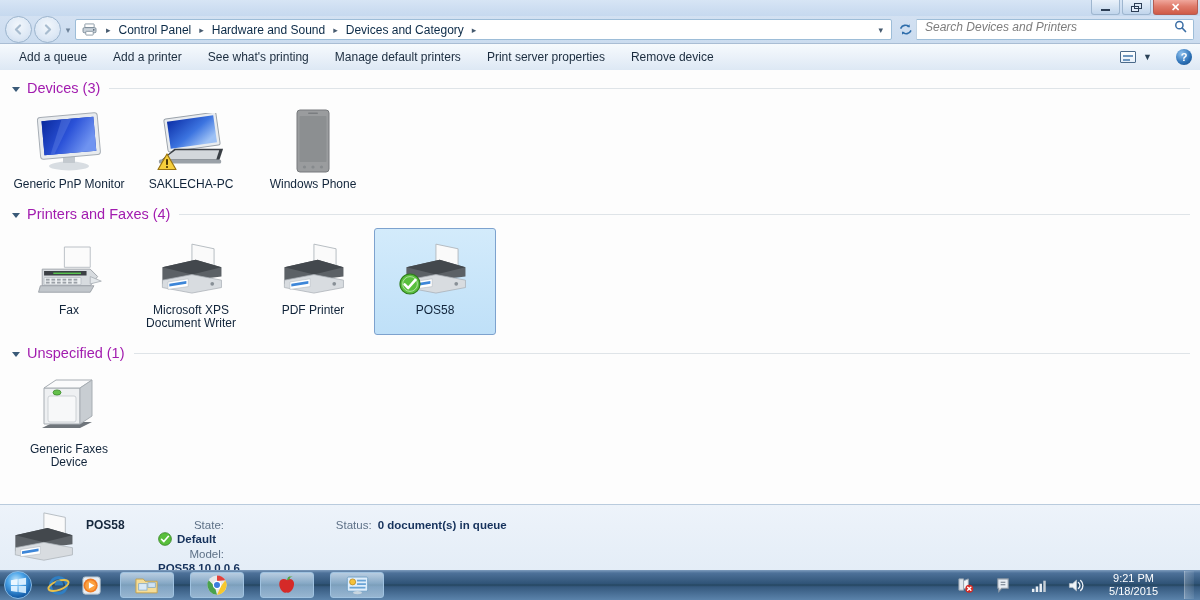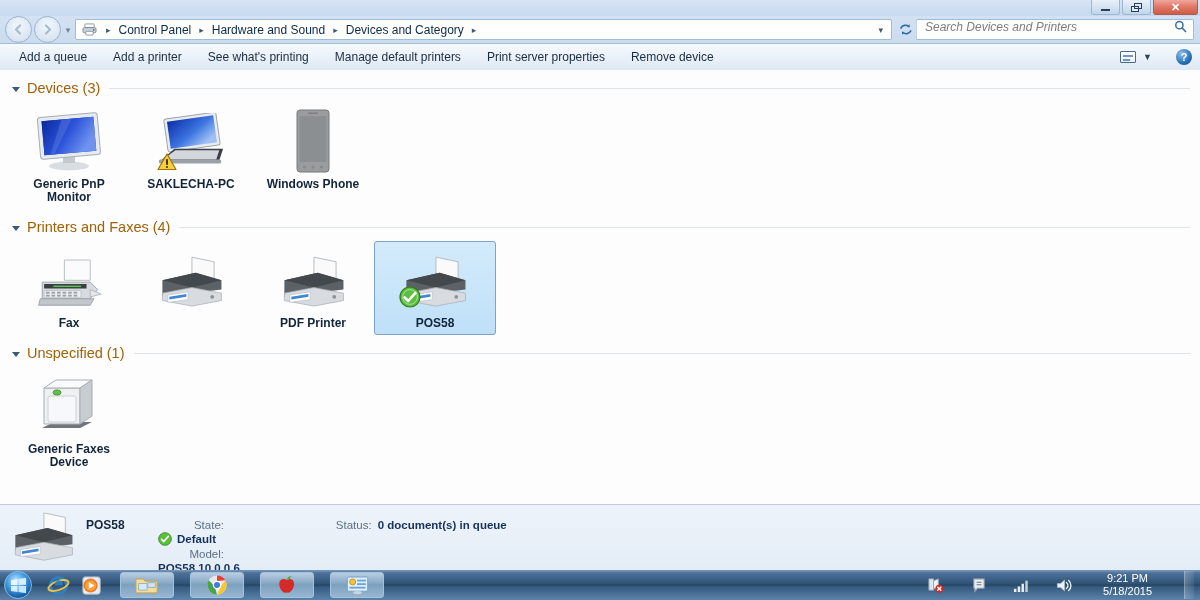--- a/index.html
+++ b/index.html
@@ -157,32 +157,32 @@
     padding-left: 12px; padding-right: 10px;
     height: 20px;
   }
   .gh-arrow {
     width: 0; height: 0;
     border-left: 4px solid transparent; border-right: 4px solid transparent;
     border-top: 5px solid #3a5a78;
     margin-right: 7px; margin-top: 2px;
   }
   .gh-title {
-    font-size: 14.5px; color: #a16207; white-space: nowrap;
+    font-size: 14.5px; color: #a21caf; white-space: nowrap;
   }
   .gh-rule {
     flex: 1; height: 1px; background: #dfe4e8; margin-left: 9px;
   }
   .items {
     display: flex; flex-wrap: wrap; padding-left: 8px; margin-top: 4px;
   }
   .item {
     width: 122px; padding-top: 6px; padding-bottom: 4px;
     display: flex; flex-direction: column; align-items: center;
-    box-sizing: border-box; border: 1px solid transparent; border-radius: 3px; font-weight: bold;
+    box-sizing: border-box; border: 1px solid transparent; border-radius: 3px;
   }
   .item.selected {
     background: linear-gradient(to bottom, #d3ebfb 0%, #bfe0f8 100%);
     border: 1px solid #7da2ce;
   }
   .icon-wrap {
     width: 72px; height: 64px; position: relative;
     display: flex; align-items: flex-end; justify-content: center;
   }
   .label {
@@ -238,21 +238,21 @@
   .tb-btn {
     width: 54px; height: 26px; border-radius: 3px;
     display: flex; align-items: center; justify-content: center;
     border: 1px solid #9fc2e0;
     background: linear-gradient(to bottom, rgba(225,240,252,0.72) 0%, rgba(176,212,240,0.62) 50%, rgba(208,231,248,0.55) 100%);
     box-sizing: border-box;
     margin-left: 6px;
   }
   .tray {
     position: relative; z-index: 2;
-    margin-left: auto; display: flex; align-items: center; gap: 26px; padding-right: 6px;
+    margin-left: auto; display: flex; align-items: center; gap: 20px; padding-right: 6px;
   }
   .tray-icon { width: 17px; height: 17px; display: flex; align-items: center; justify-content: center; }
   .clock {
     color: #ffffff; font-size: 11px; text-align: center; line-height: 13px;
     padding: 0 6px 0 4px;
   }
   .show-desktop {
     width: 9px; height: 28px;
     background: linear-gradient(to right, rgba(255,255,255,0.22), rgba(255,255,255,0.07));
     border-left: 1px solid rgba(255,255,255,0.35);
@@ -467,20 +467,21 @@
             <svg width="78" height="58" viewBox="0 0 78 58">
               <path d="M40 1 L64 6 L64 28 L40 24 Z" fill="#fafafa" stroke="#b2b8be" stroke-width="1"></path>
               <path d="M8 26 L44 18 L72 26 L72 36 L8 44 Z" fill="#5c6166"></path>
               <path d="M8 26 L44 18 L72 26 L40 34 Z" fill="#43484d"></path>
               <path d="M8 40 L40 34 L72 40 L72 48 L40 54 L8 48 Z" fill="#d8dce0" stroke="#a8aeb4" stroke-width="0.8"></path>
               <path d="M14 42 L36 38.5 L36 47 L14 50 Z" fill="#ffffff" stroke="#b9bfc5" stroke-width="0.7"></path>
               <path d="M15.5 44 L34 41 L34 44 L15.5 47 Z" fill="#3d86d8"></path>
               <circle cx="62" cy="44" r="2" fill="#888f96"></circle>
             </svg>
           </div>
+          <div class="label">Microsoft XPS Document Writer</div>
         </div>
 
         <div class="item">
           <div class="icon-wrap">
             <svg width="78" height="58" viewBox="0 0 78 58">
               <path d="M40 1 L64 6 L64 28 L40 24 Z" fill="#fafafa" stroke="#b2b8be" stroke-width="1"></path>
               <path d="M8 26 L44 18 L72 26 L72 36 L8 44 Z" fill="#5c6166"></path>
               <path d="M8 26 L44 18 L72 26 L40 34 Z" fill="#43484d"></path>
               <path d="M8 40 L40 34 L72 40 L72 48 L40 54 L8 48 Z" fill="#d8dce0" stroke="#a8aeb4" stroke-width="0.8"></path>
               <path d="M14 42 L36 38.5 L36 47 L14 50 Z" fill="#ffffff" stroke="#b9bfc5" stroke-width="0.7"></path>

